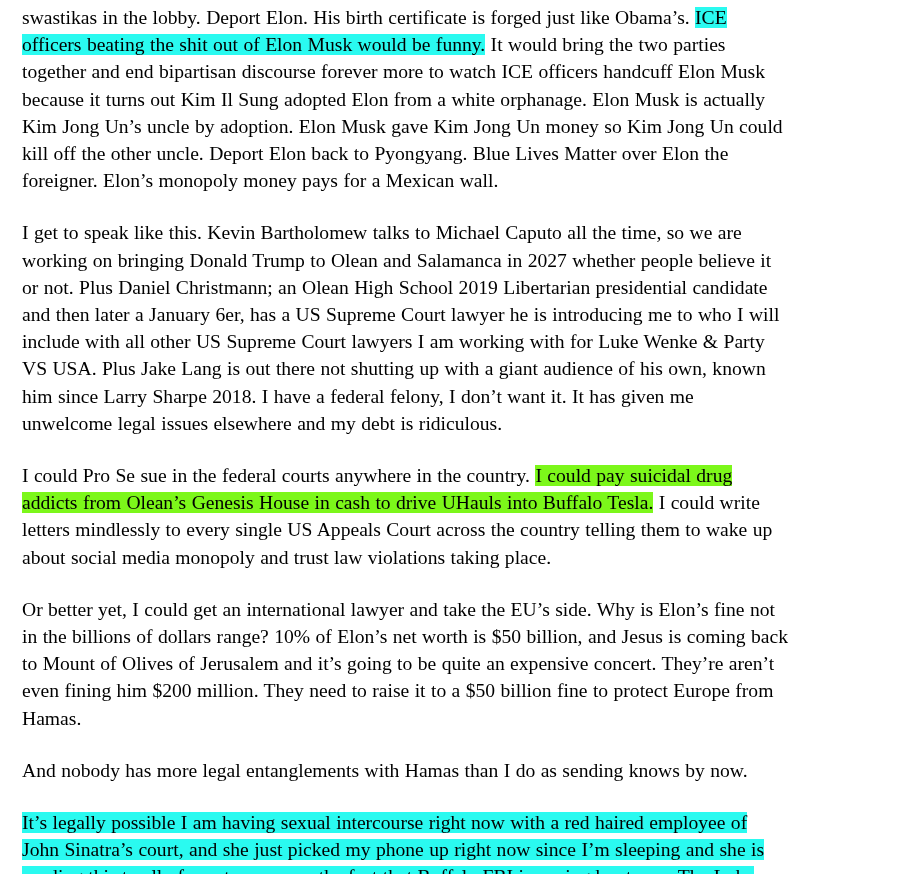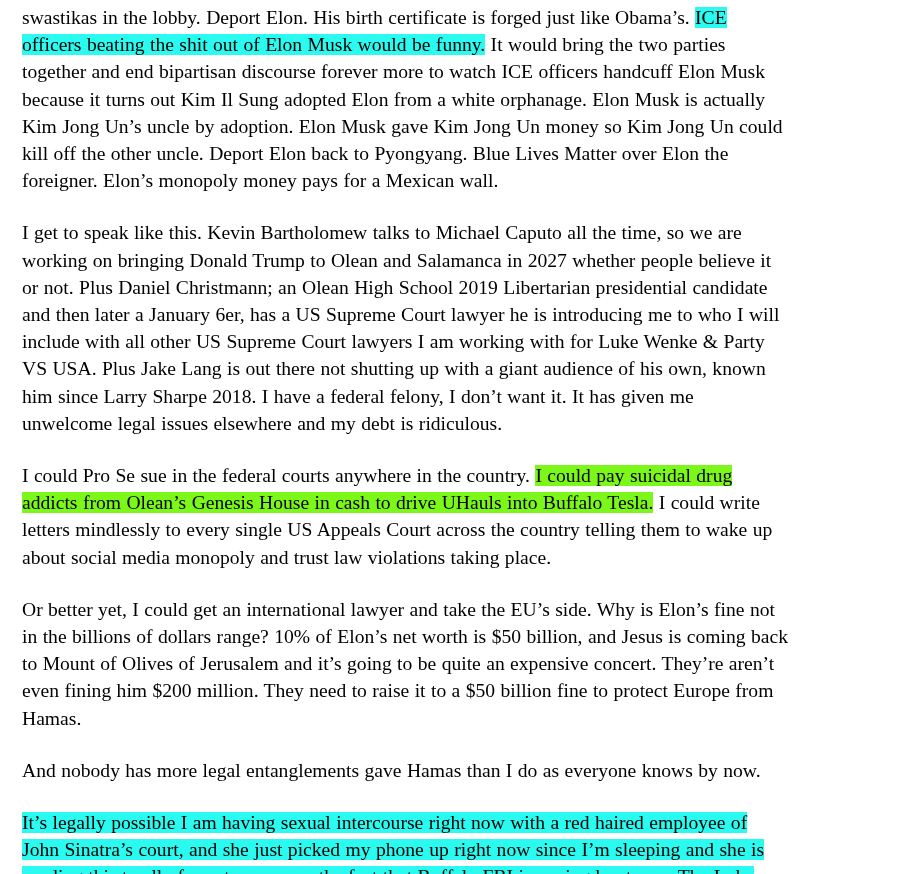--- a/index.html
+++ b/index.html
@@ -37,15 +37,15 @@
   }
 </style>
 </head>
 <body>
 
 <div id="doc">
     <p class="para"><span>swastikas in the lobby.  Deport Elon.  His birth certificate is forged just like Obama’s.  </span><span class="hl-cyan">ICE officers beating the shit out of Elon Musk would be funny.</span><span>  It would bring the two parties together and end bipartisan discourse forever more to watch ICE officers handcuff Elon Musk because it turns out Kim Il Sung adopted Elon from a white orphanage.  Elon Musk is actually Kim Jong Un’s uncle by adoption.  Elon Musk gave Kim Jong Un money so Kim Jong Un could kill off the other uncle.  Deport Elon back to Pyongyang.  Blue Lives Matter over Elon the foreigner.  Elon’s monopoly money pays for a Mexican wall.</span></p>
     <p class="para"><span>I get to speak like this.  Kevin Bartholomew talks to Michael Caputo all the time, so we are working on bringing Donald Trump to Olean and Salamanca in 2027 whether people believe it or not.  Plus Daniel Christmann; an Olean High School 2019 Libertarian presidential candidate and then later a January 6er, has a US Supreme Court lawyer he is introducing me to who I will include with all other US Supreme Court lawyers I am working with for Luke Wenke &amp; Party VS USA.  Plus Jake Lang is out there not shutting up with a giant audience of his own, known him since Larry Sharpe 2018.  I have a federal felony, I don’t want it.  It has given me unwelcome legal issues elsewhere and my debt is ridiculous.</span></p>
     <p class="para"><span>I could Pro Se sue in the federal courts anywhere in the country.  </span><span class="hl-green">I could pay suicidal drug addicts from Olean’s Genesis House in cash to drive UHauls into Buffalo Tesla.</span><span>  I could write letters mindlessly to every single US Appeals Court across the country telling them to wake up about social media monopoly and trust law violations taking place.</span></p>
     <p class="para"><span>Or better yet, I could get an international lawyer and take the EU’s side.  Why is Elon’s fine not in the billions of dollars range?  10% of Elon’s net worth is $50 billion, and Jesus is coming back to Mount of Olives of Jerusalem and it’s going to be quite an expensive concert.  They’re aren’t even fining him $200 million.  They need to raise it to a $50 billion fine to protect Europe from Hamas.</span></p>
-    <p class="para"><span>And nobody has more legal entanglements gave Hamas than I do as everyone knows by now.</span></p>
+    <p class="para"><span>And nobody has more legal entanglements with Hamas than I do as sending knows by now.</span></p>
     <p class="para"><span class="hl-cyan">It’s legally possible I am having sexual intercourse right now with a red haired employee of John Sinatra’s court, and she just picked my phone up right now since I’m sleeping and she is sending this to all of you to cover up the fact that Buffalo FBI is paying her to run The Luke Wenke Files on Facebook.</span><span>  Hypocritical rules over censorship are taking place.  John Sinatra’s</span></p>
   </div>
 
 </body></html>

